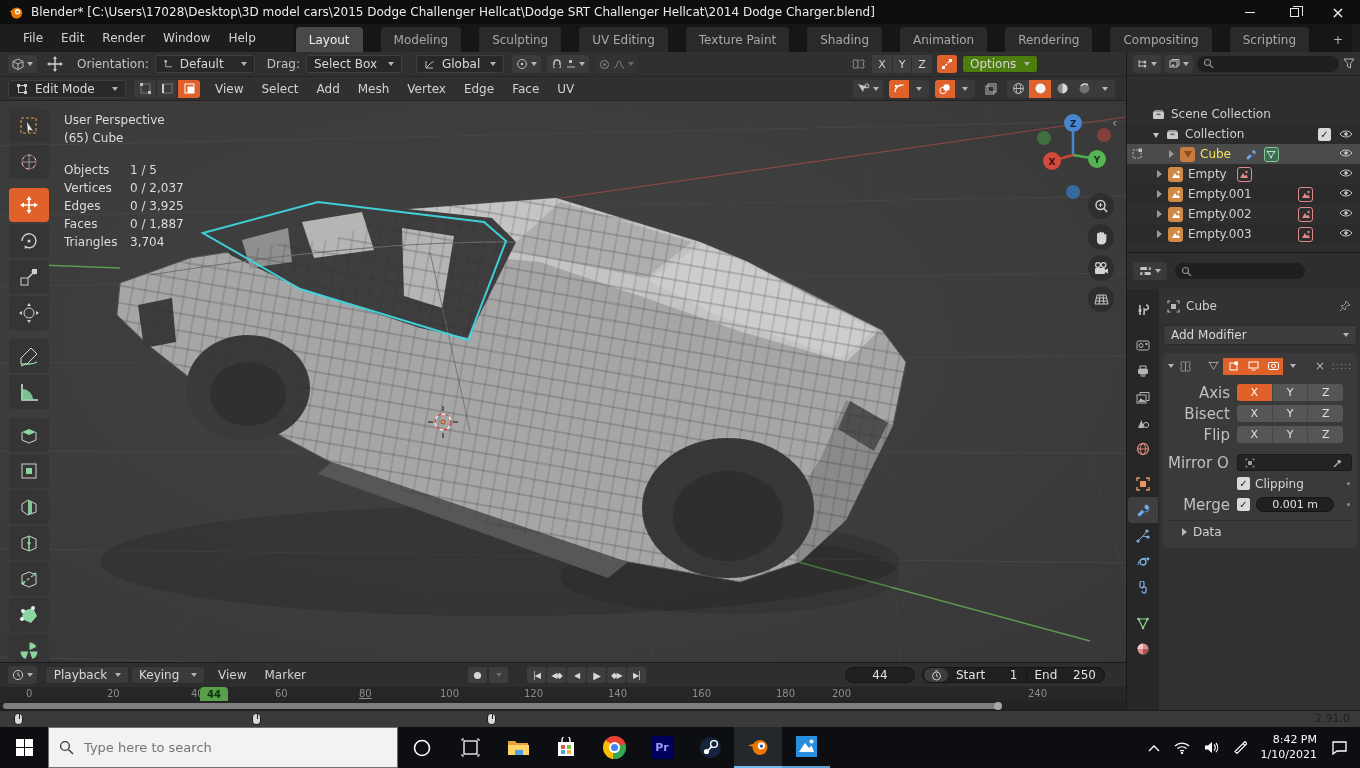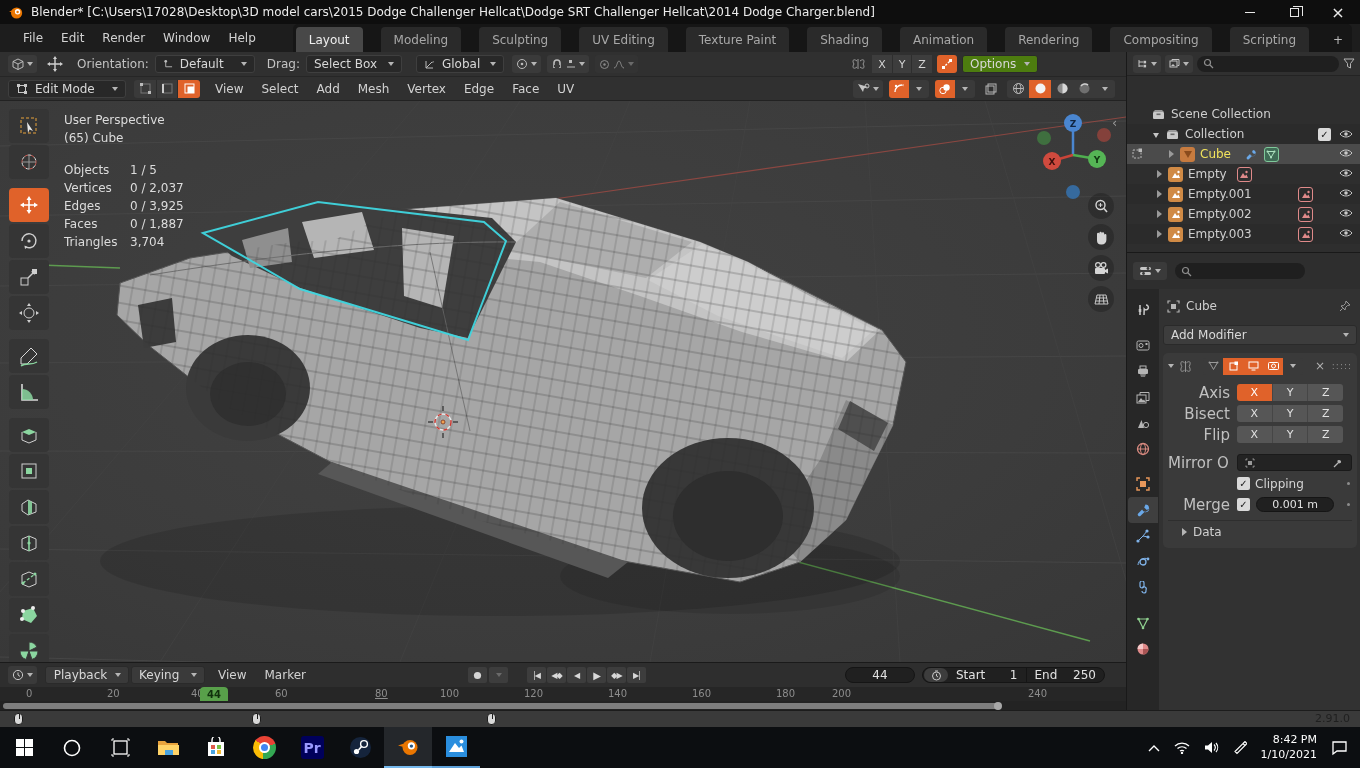--- a/index.html
+++ b/index.html
@@ -729,21 +729,21 @@
           <span>End</span>
             <span>250</span>
         </span>
       </span>
     </div>
     <div id="tl-ruler" class="abs">
       <span class="tick" style="left:26px;">0</span>
       <span class="tick" style="left:107px;">20</span>
       <span class="tick" style="left:191px;">40</span>
       <span class="tick" style="left:275px;">60</span>
-      <span class="tick" style="left:375px;text-decoration:underline;">80</span>
+      <span class="tick" style="left:359px;text-decoration:underline;">80</span>
       <span class="tick" style="left:440px;">100</span>
       <span class="tick" style="left:524px;">120</span>
       <span class="tick" style="left:608px;">140</span>
       <span class="tick" style="left:692px;">160</span>
       <span class="tick" style="left:776px;">180</span>
       <span class="tick" style="left:832px;">200</span>
       <span class="tick" style="left:944px;margin-top:17px;">220</span>
       <span class="tick" style="left:1028px;">240</span>
       <span id="tl-badge">44</span>
     </div>
@@ -1161,20 +1161,27 @@
 
   <div id="taskbar" class="abs">
     <div class="tb-cell">
       <svg width="17" height="17" viewBox="0 0 17 17">
           <rect x="0" y="0" width="8" height="8" fill="#fff"></rect>
           <rect x="9" y="0" width="8" height="8" fill="#fff"></rect>
           <rect x="0" y="9" width="8" height="8" fill="#fff"></rect>
           <rect x="9" y="9" width="8" height="8" fill="#fff"></rect>
         </svg>
     </div>
+    <div id="tb-search">
+      <svg width="15" height="15" viewBox="0 0 15 15">
+          <circle cx="6" cy="6" r="4.4" fill="none" stroke="#3c3c3c" stroke-width="1.4"></circle>
+          <path d="M9.5,9.5 L14,14" stroke="#3c3c3c" stroke-width="1.4"></path>
+        </svg>
+      <input placeholder="Type here to search" style="">
+    </div>
     <div class="tb-cell">
       <svg width="20" height="20" viewBox="0 0 20 20">
           <circle cx="10" cy="10" r="7.5" fill="none" stroke="#fff" stroke-width="1.6"></circle>
         </svg>
     </div>
     <div class="tb-cell">
       <svg width="19" height="19" viewBox="0 0 19 19">
           <rect x="3" y="3" width="13" height="13" fill="none" stroke="#fff" stroke-width="1.3"></rect>
           <path d="M3,1 h-2 v2 M16,1 h2 v2 M1,16 v2 h2 M18,16 v2 h-2" stroke="#fff" fill="none"></path>
         </svg>
@@ -1197,21 +1204,21 @@
         </svg>
     </div>
     <div class="tb-cell">
       <div style="width:23px;height:23px;border-radius:50%;background:conic-gradient(from -50deg,#ea4335 0 120deg,#4285f4 0 120deg,#34a853 120deg 240deg,#fbbc05 240deg 360deg);display:flex;align-items:center;justify-content:center;">
         <div style="width:11px;height:11px;border-radius:50%;background:#fff;display:flex;align-items:center;justify-content:center;">
             <div style="width:7px;height:7px;border-radius:50%;background:#4285f4;"></div>
           </div>
       </div>
     </div>
     <div class="tb-cell">
-      <div style="width:23px;height:23px;border-radius:3px;background:#00005b;color:#9999ff;font-size:14px;font-weight:bold;display:flex;align-items:center;justify-content:center;">Pr</div>
+      <div style="width:23px;height:23px;border-radius:3px;background:#00005b;color:#9999ff;font-size:11px;font-weight:bold;display:flex;align-items:center;justify-content:center;">Pr</div>
     </div>
     <div class="tb-cell">
       <svg width="23" height="23" viewBox="0 0 23 23">
           <circle cx="11.5" cy="11.5" r="10.5" fill="#15243c"></circle>
           <circle cx="15" cy="8" r="3.4" fill="none" stroke="#fff" stroke-width="1.4"></circle>
           <circle cx="7.5" cy="15.5" r="2.6" fill="#fff"></circle>
           <path d="M9.5,14 L13,10" stroke="#fff" stroke-width="1.6"></path>
         </svg>
     </div>
     <div class="tb-cell activeapp">

